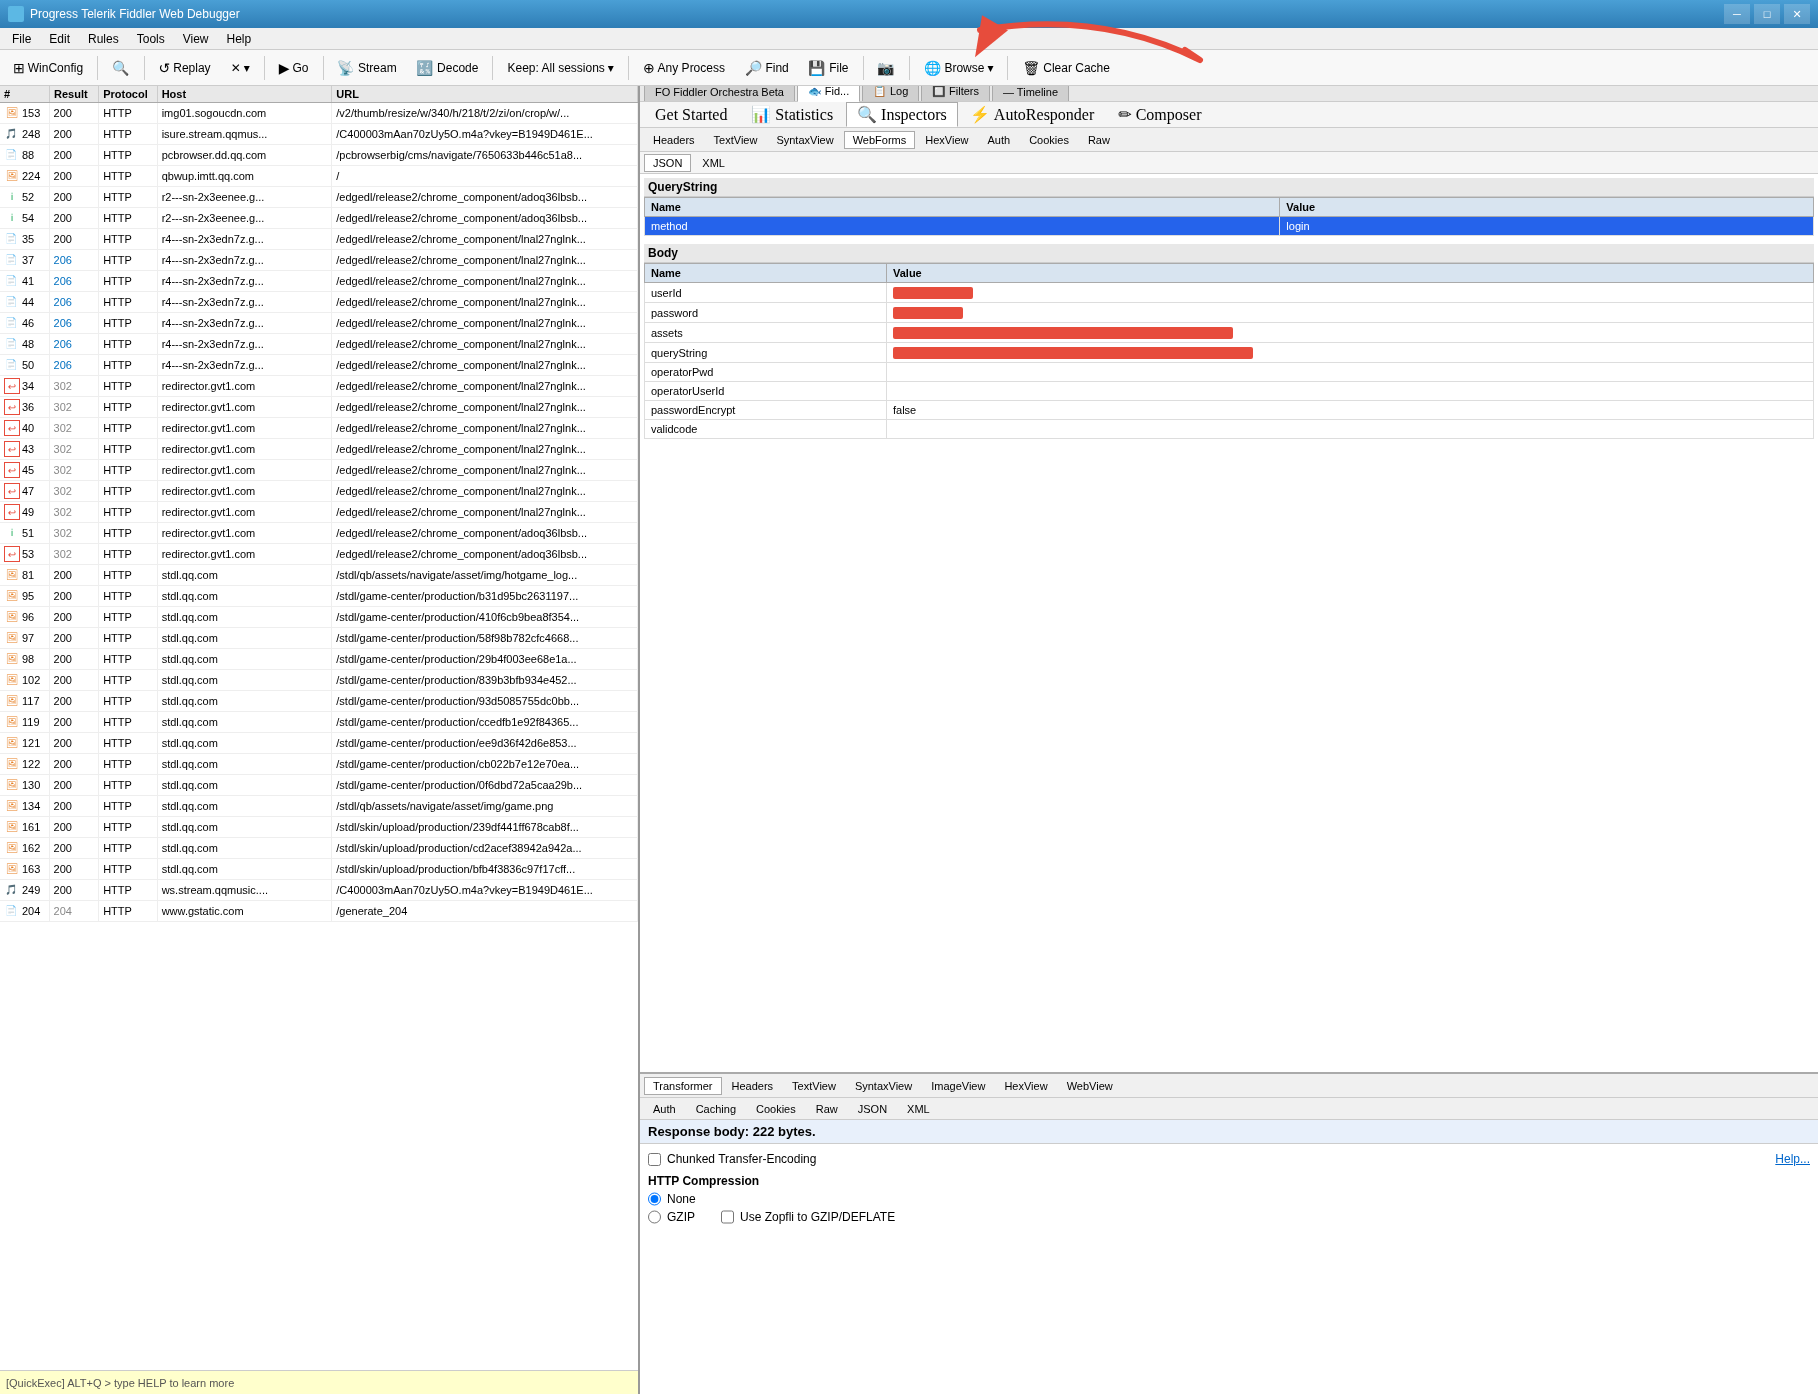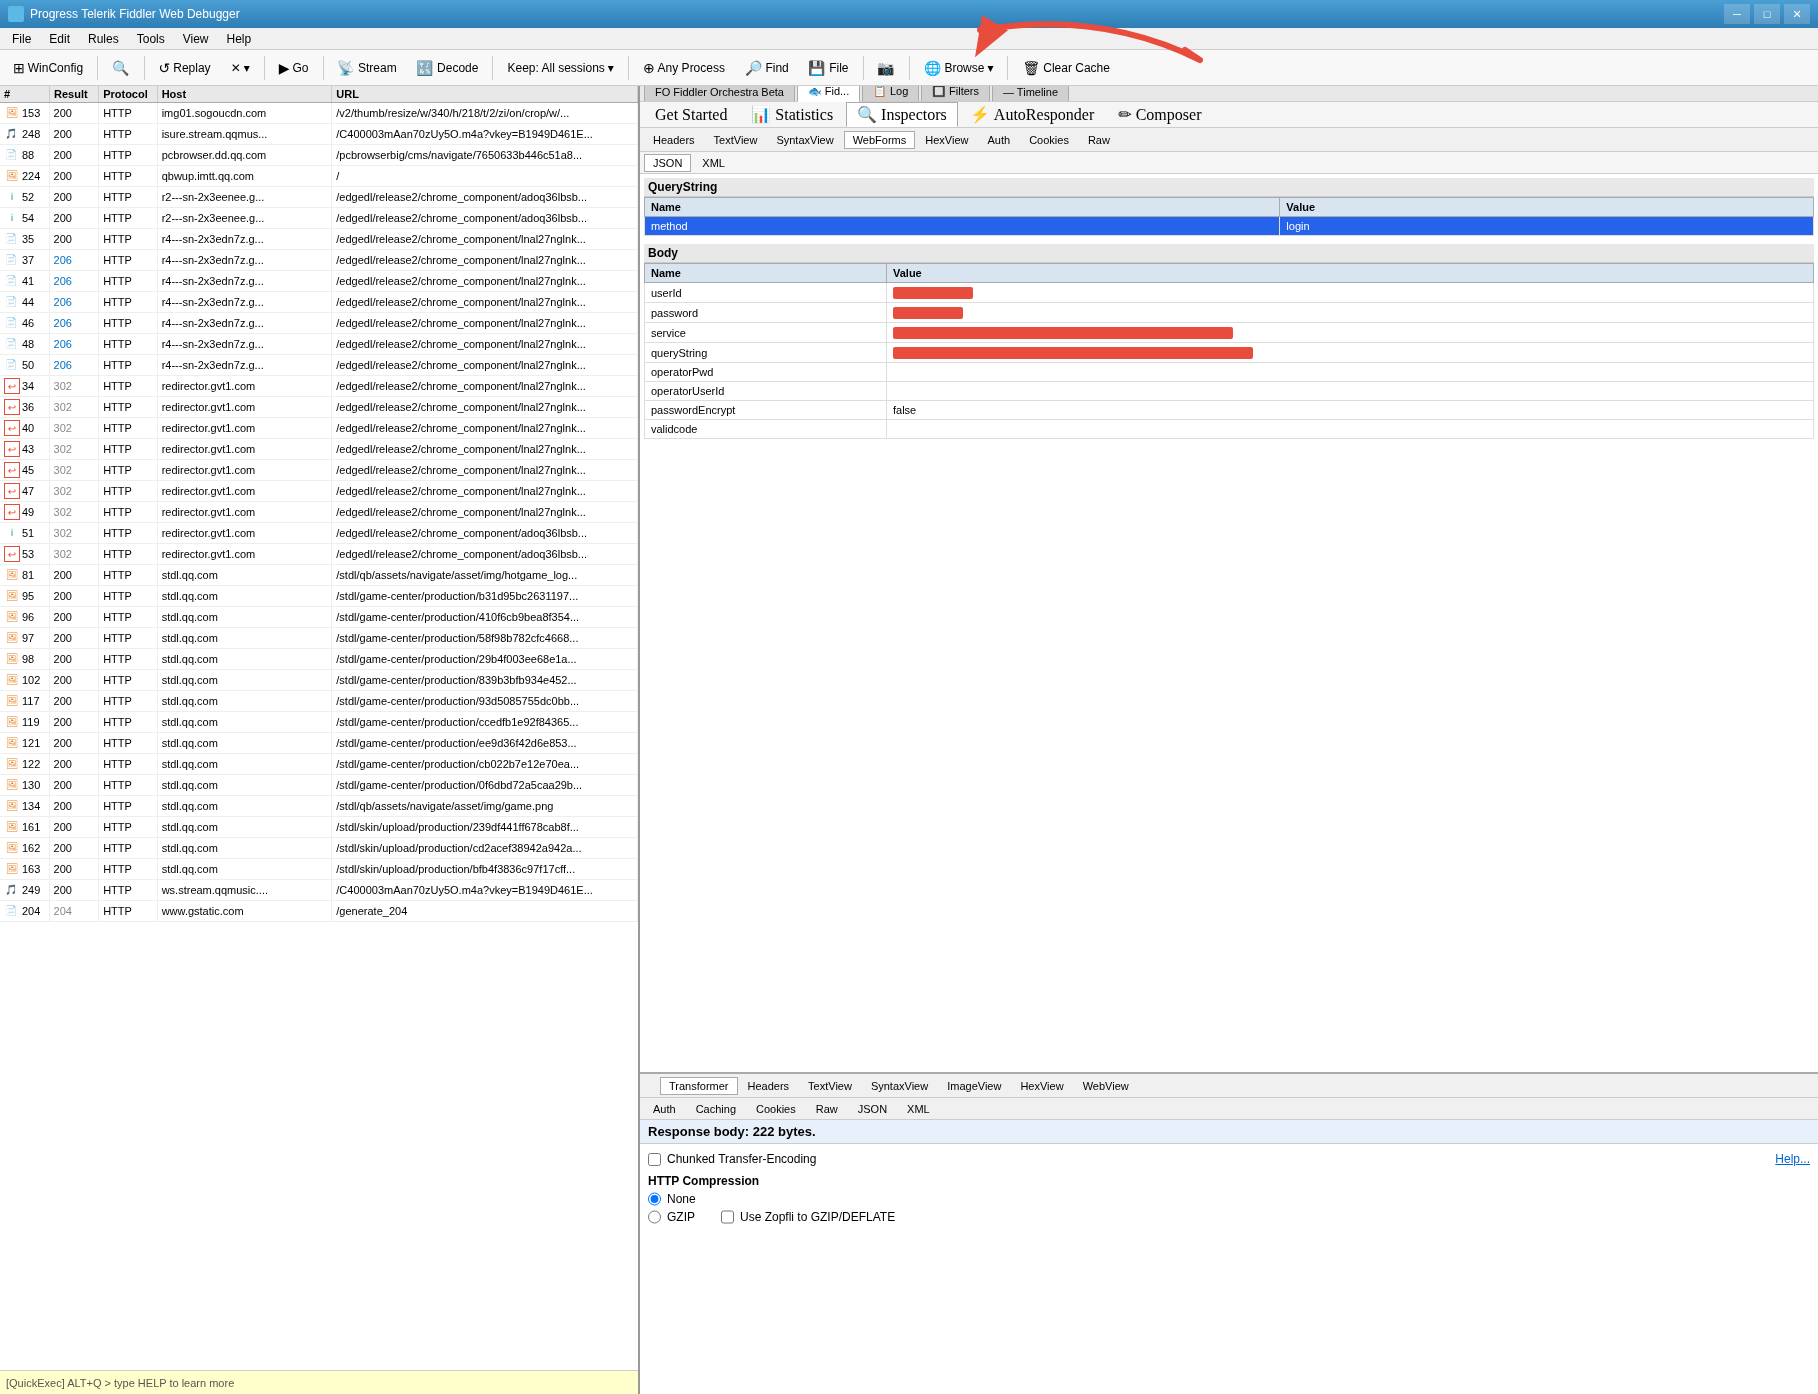--- a/index.html
+++ b/index.html
@@ -231,21 +231,21 @@
       display: flex;
       flex-direction: column;
       background: white;
     }
     .res-subtabs {
       display: flex;
       background: #f0f0f0;
       border-bottom: 1px solid #ccc;
       height: 24px;
       align-items: center;
-      padding: 0 20px;
+      padding: 0 4px;
       gap: 1px;
     }
     .res-subtab {
       padding: 2px 8px;
       border: 1px solid transparent;
       cursor: pointer;
       font-size: 11px;
       background: transparent;
     }
     .res-subtab.active { background: white; border: 1px solid #aaa; }
@@ -858,21 +858,21 @@
                     <span class="redacted" style="width:80px;"></span>
                   </td>
                 </tr>
                 <tr>
                   <td>password</td>
                   <td>
                     <span class="redacted" style="width:70px;"></span>
                   </td>
                 </tr>
                 <tr>
-                  <td>service</td>
+                  <td>assets</td>
                   <td>
                     <span class="redacted" style="width:340px;"></span>
                   </td>
                 </tr>
                 <tr>
                   <td>queryString</td>
                   <td>
                     <span class="redacted" style="width:360px;"></span>
                   </td>
                 </tr>

